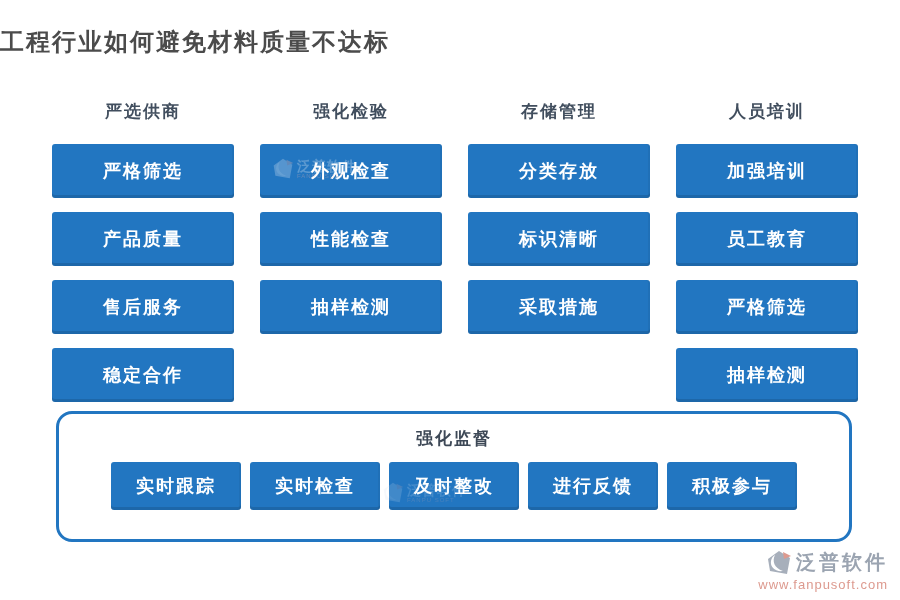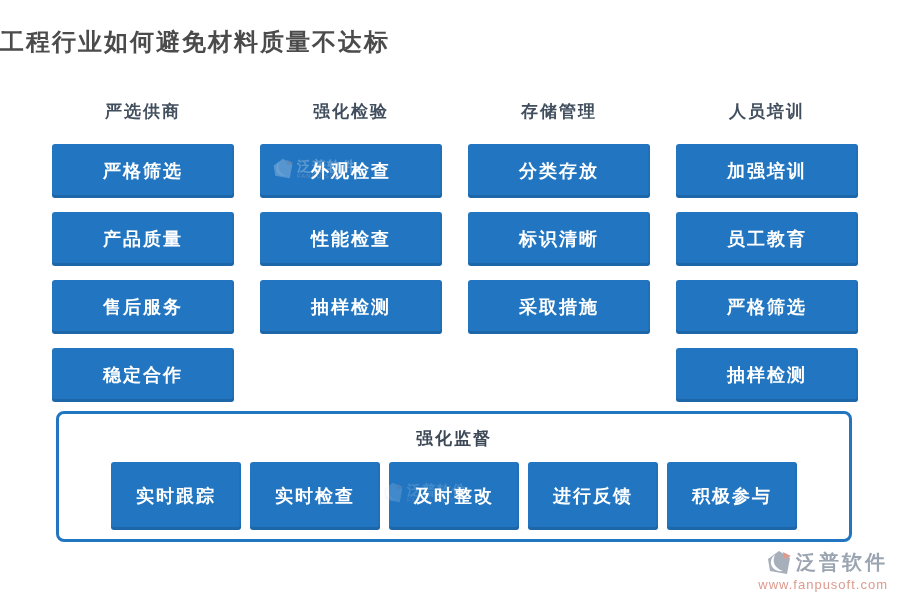--- a/index.html
+++ b/index.html
@@ -22,31 +22,31 @@
     letter-spacing:2px;height:28px;line-height:24px;margin-bottom:16px;
   }
   .btn{
     height:54px;margin-bottom:14px;background:#2276C1;border-radius:3px;
     color:#ffffff;font-size:18px;font-weight:bold;letter-spacing:2px;
     display:flex;align-items:center;justify-content:center;
     box-shadow:inset 0 -3px 0 rgba(0,0,0,0.12), inset -2px 0 0 rgba(0,0,0,0.05);
   }
   .bottom-box{
     position:absolute;left:56px;top:411px;width:796px;height:131px;
-    box-sizing:border-box;border:3px solid #2276C1;border-radius:8px;
+    box-sizing:border-box;border:3px solid #2276C1;border-radius:16px;
     background:#ffffff;
   }
   .bottom-title{
     text-align:center;margin-top:13px;font-size:17px;font-weight:bold;
     color:#3d4856;letter-spacing:2px;
   }
   .bottom-row{
     display:flex;justify-content:center;gap:9px;margin-top:12px;
   }
-  .bottom-row .btn{width:130px;height:68px;margin-bottom:0;flex:none;}
+  .bottom-row .btn{width:130px;height:48px;margin-bottom:0;flex:none;}
   .watermark{
     position:absolute;display:flex;align-items:center;gap:3px;
     opacity:0.30;pointer-events:none;
   }
   .watermark .wm-icon{width:22px;height:22px;}
   .wm-lines{display:flex;flex-direction:column;line-height:1;}
   .wm-cn{font-size:14px;font-weight:bold;color:#dfe9f4;letter-spacing:1px;}
   .wm-en{font-size:6px;color:#f0b5ab;letter-spacing:1px;}
   .brand{
     position:absolute;right:12px;bottom:8px;

